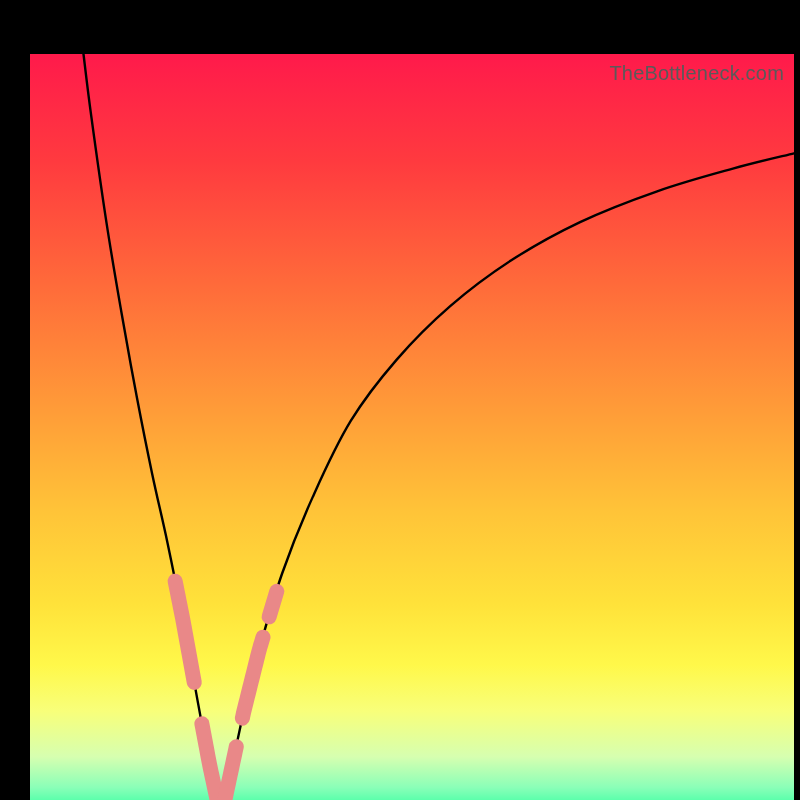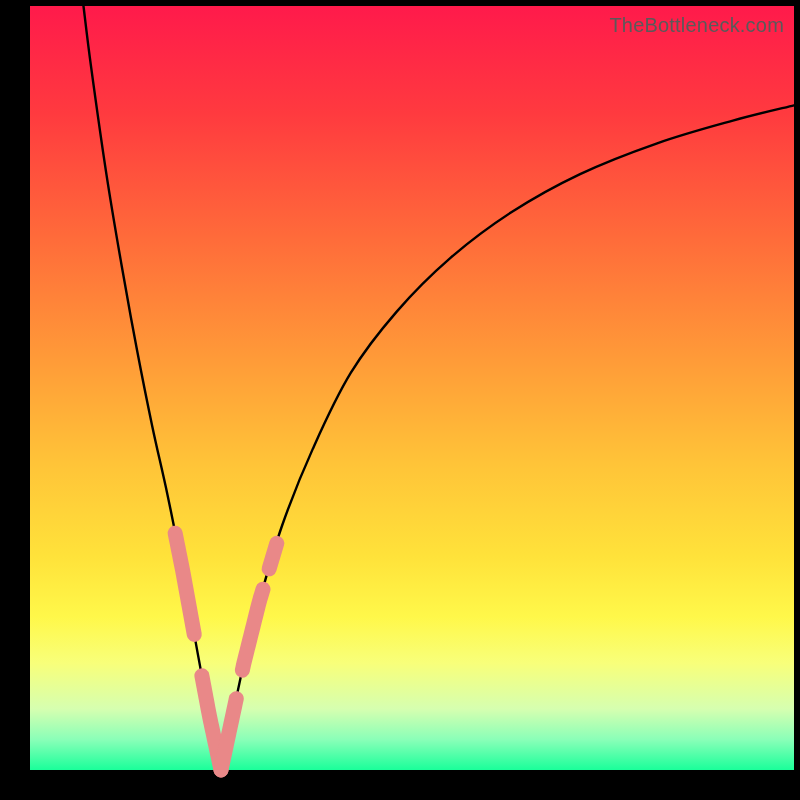--- a/index.html
+++ b/index.html
@@ -9,20 +9,21 @@
     height: 800px;
     overflow: hidden;
     background: #000;
     font-family: Arial, Helvetica, sans-serif;
   }
   .frame {
     position: relative;
     width: 800px;
     height: 640px;
     background: #000;
+    margin-top: 48px;
   }
   .plot-area {
     position: absolute;
     left: 30px;
     top: 6px;
     width: 764px;
     height: 764px;
     
   }
   .watermark {

